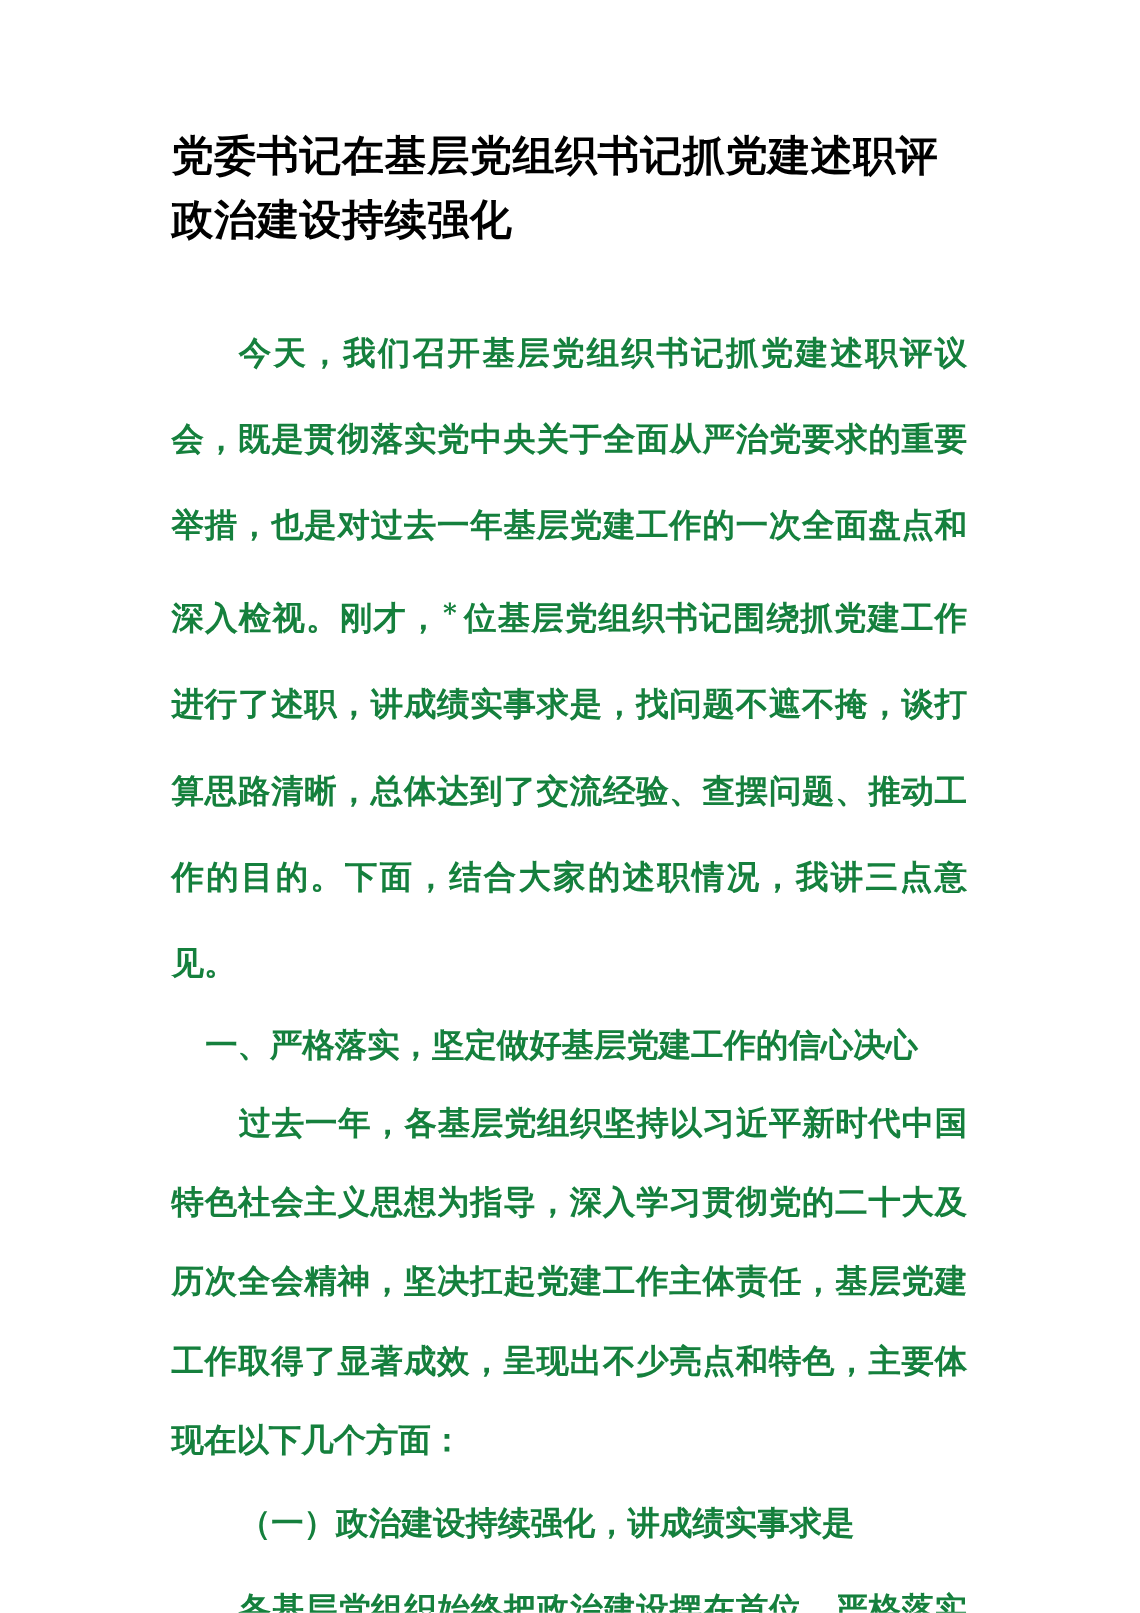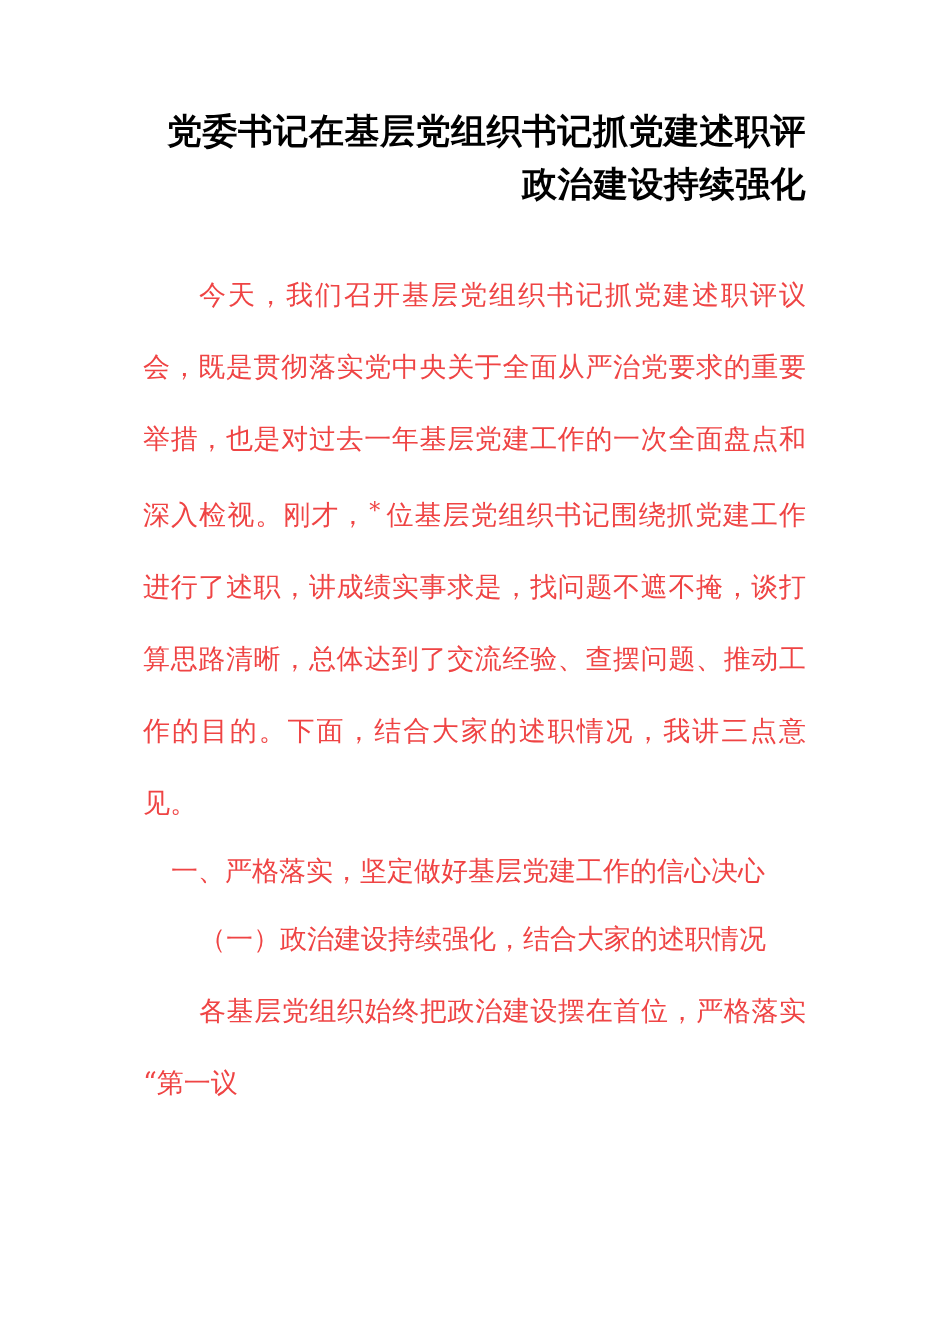--- a/index.html
+++ b/index.html
@@ -33,41 +33,42 @@
     width: 663px;
   }
 
   
   .doc-title {
     margin: 0;
     padding-top: 104px;
     font-size: 35px;
     line-height: 53px;
     font-weight: 700;
-    text-align: right;
+    text-align: left;
     letter-spacing: 0.5px;
     color: #000000;
     font-family: "DejaVu Serif", "Liberation Serif", serif;
   }
 
   
   .body-block {
     margin-top: 49px;
   }
 
   p.para {
     margin: 0;
     font-size: 27px;
     line-height: 72px;
     text-align: justify;
     text-justify: inter-ideograph;
     text-align-last: left;
     letter-spacing: 0px;
-    color: #ef4444;
+    color: #15803d;
     font-family: "DejaVu Serif", "Liberation Serif", serif;
+    font-weight: bold;
   }
 
   p.para.indent2 {
     text-indent: 56px;
   }
 
   p.para.heading-num {
     text-indent: 28px;
     line-height: 64px;
     margin-top: 0px;
@@ -99,20 +100,21 @@
       <span>党委书记在基层党组织书记抓党建述职评</span><br>
       <span>政治建设持续强化</span>
     </h1>
 
     <div class="body-block">
 
       <p class="para indent2"><span>今天，我们召开基层党组织书记抓党建述职评议会，既是贯彻落实党中央关于全面从严治党要求的重要举措，也是对过去一年基层党建工作的一次全面盘点和深入检视。刚才，</span><span class="asterisk">*</span><span>位基层党组织书记围绕抓党建工作进行了述职，讲成绩实事求是，找问题不遮不掩，谈打算思路清晰，总体达到了交流经验、查摆问题、推动工作的目的。下面，结合大家的述职情况，我讲三点意见。</span></p>
 
       <p class="para heading-num">一、严格落实，坚定做好基层党建工作的信心决心</p>
 
+      <p class="para indent2 tight-follow">过去一年，各基层党组织坚持以习近平新时代中国特色社会主义思想为指导，深入学习贯彻党的二十大及历次全会精神，坚决扛起党建工作主体责任，基层党建工作取得了显著成效，呈现出不少亮点和特色，主要体现在以下几个方面：</p>
 
-      <p class="para sub-heading">（一）政治建设持续强化，结合大家的述职情况</p>
+      <p class="para sub-heading">（一）政治建设持续强化，讲成绩实事求是</p>
 
       <p class="para indent2">各基层党组织始终把政治建设摆在首位，严格落实 “第一议</p>
 
     </div>
   </div>
 </div>
 
 </body></html>

